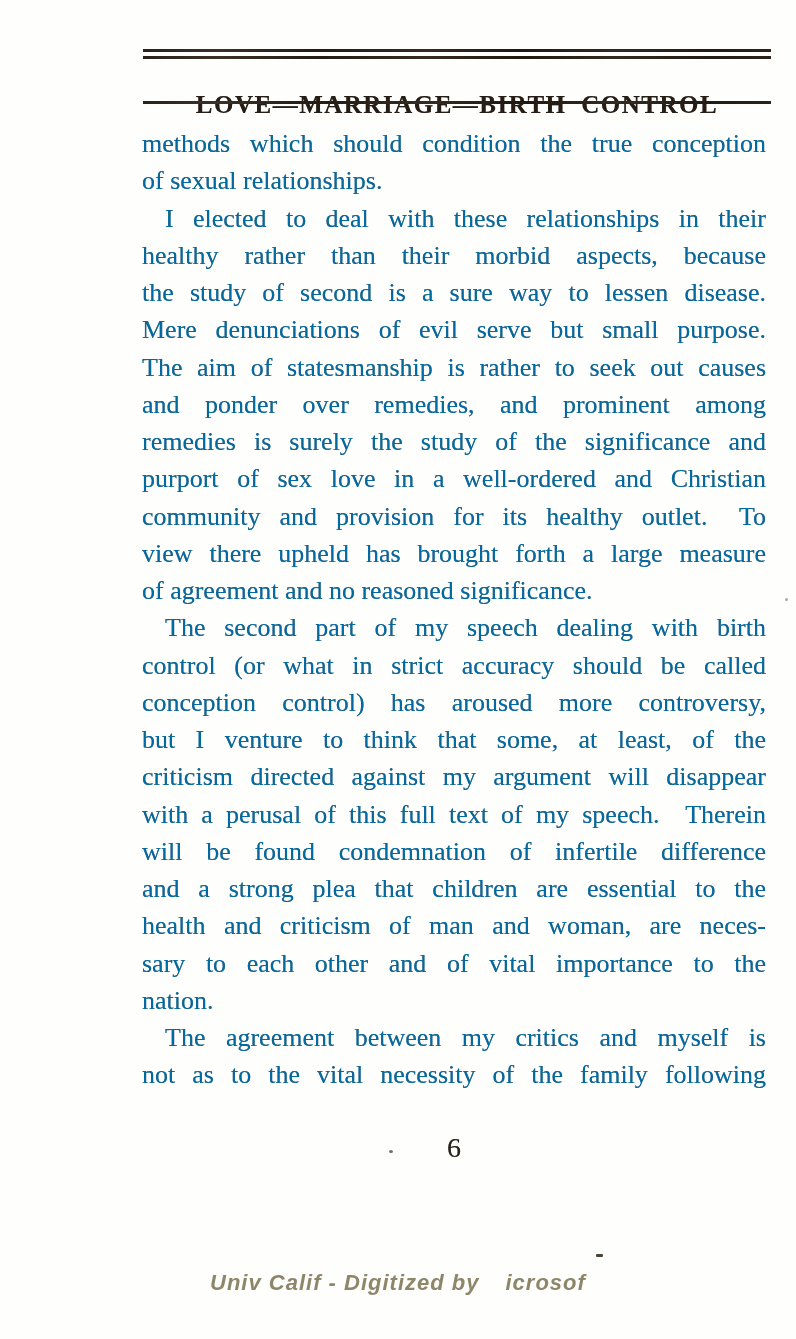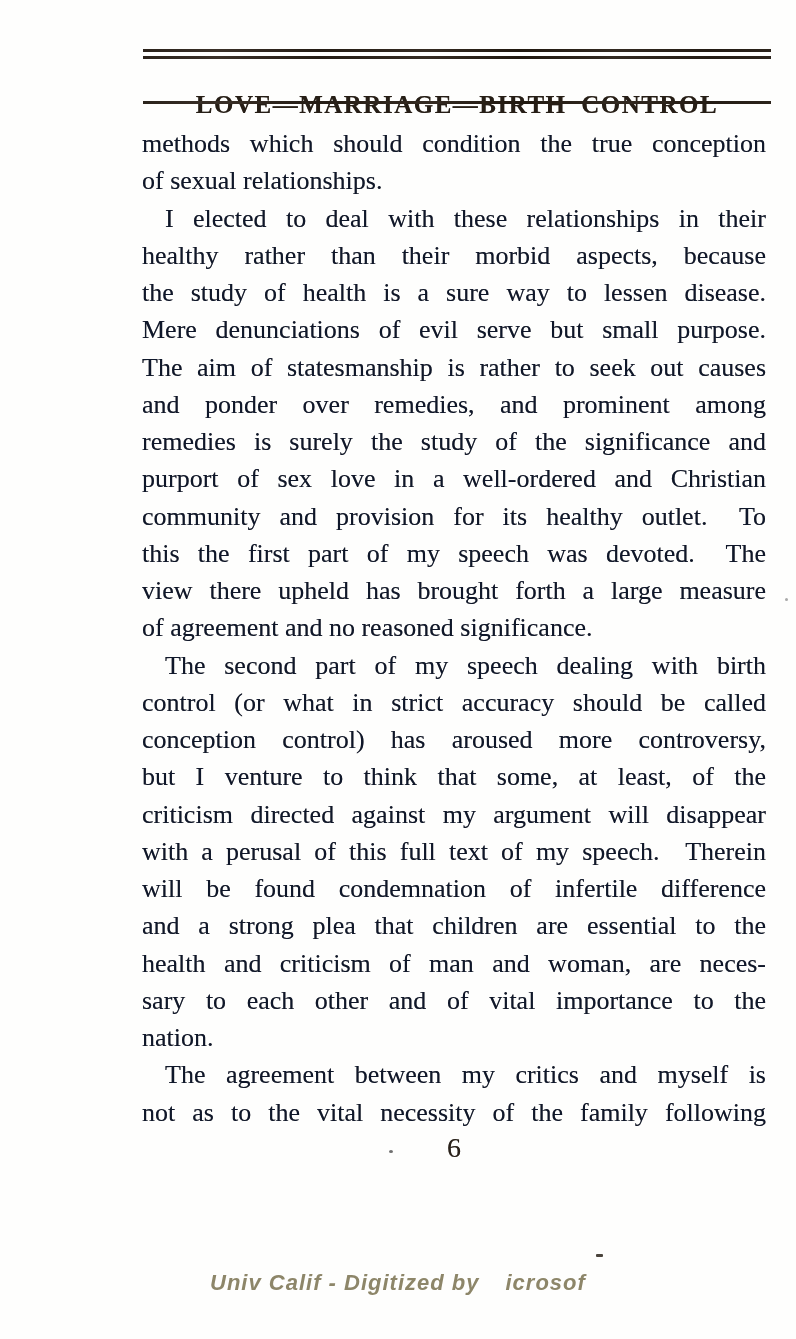--- a/index.html
+++ b/index.html
@@ -48,21 +48,21 @@
     text-shadow: 0 0 0.5px rgba(40, 30, 20, 0.55);
     margin-top: 22px;
   }
   
   .text-block {
     position: absolute;
     left: 142px;
     top: 125px;
     width: 624px;
     font-size: 26px;
-    color: #0f172a;
+    color: #0369a1;
     text-shadow: 0 0 0.5px rgba(40, 30, 20, 0.5);
   }
   .line {
     height: 37.25px;
     line-height: 37.25px;
     text-align: left;
   }
   .line.just {
     text-align: justify;
     text-align-last: justify;
@@ -117,28 +117,27 @@
 
   <div class="header-title">LOVE—MARRIAGE—BIRTH CONTROL</div>
 
   <div class="rule rule-mid"></div>
 
   <div class="text-block">
       <div class="line just">methods which should condition the true conception</div>
       <div class="line">of sexual relationships.</div>
       <div class="line just ind">I elected to deal with these relationships in their</div>
       <div class="line just">healthy rather than their morbid aspects, because</div>
-      <div class="line just">the study of health is a sure way to lessen disease.</div>
+      <div class="line just">the study of second is a sure way to lessen disease.</div>
       <div class="line just">Mere denunciations of evil serve but small purpose.</div>
       <div class="line just">The aim of statesmanship is rather to seek out causes</div>
       <div class="line just">and ponder over remedies, and prominent among</div>
       <div class="line just">remedies is surely the study of the significance and</div>
       <div class="line just">purport of sex love in a well-ordered and Christian</div>
       <div class="line just">community and provision for its healthy outlet.  To</div>
-      <div class="line just">this the first part of my speech was devoted.  The</div>
       <div class="line just">view there upheld has brought forth a large measure</div>
       <div class="line">of agreement and no reasoned significance.</div>
       <div class="line just ind">The second part of my speech dealing with birth</div>
       <div class="line just">control (or what in strict accuracy should be called</div>
       <div class="line just">conception control) has aroused more controversy,</div>
       <div class="line just">but I venture to think that some, at least, of the</div>
       <div class="line just">criticism directed against my argument will disappear</div>
       <div class="line just">with a perusal of this full text of my speech.  Therein</div>
       <div class="line just">will be found condemnation of infertile difference</div>
       <div class="line just">and a strong plea that children are essential to the</div>

